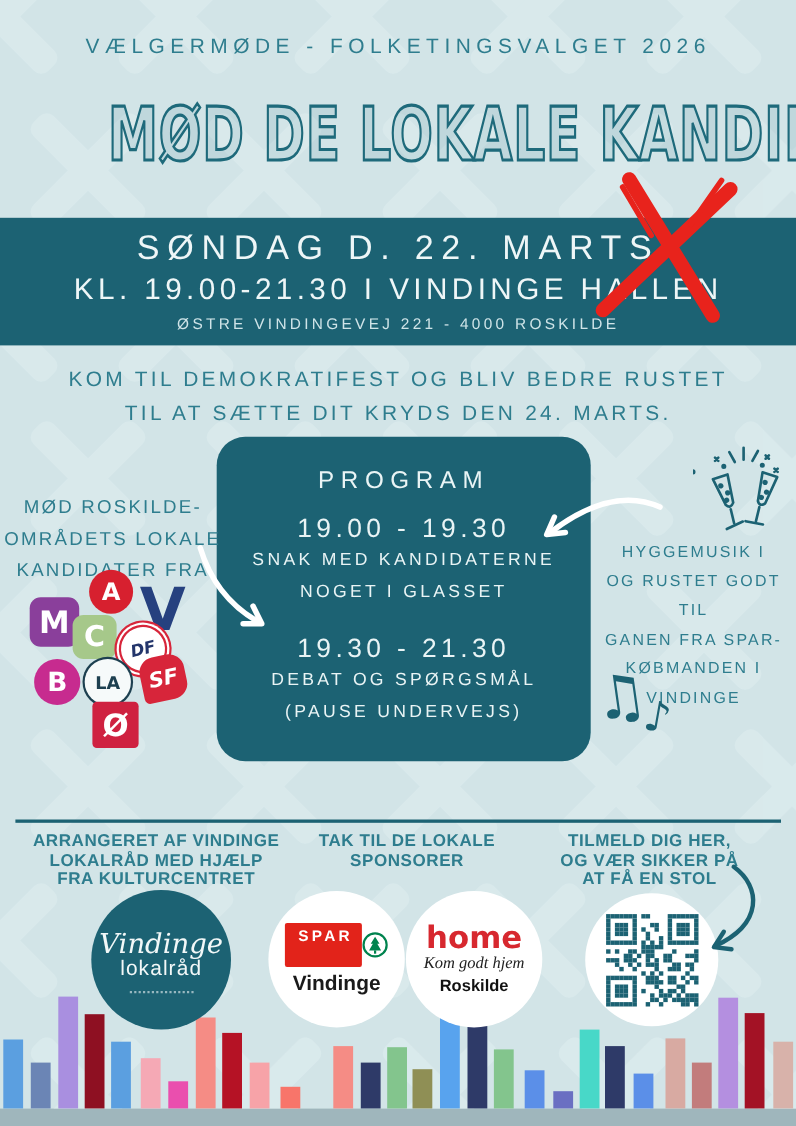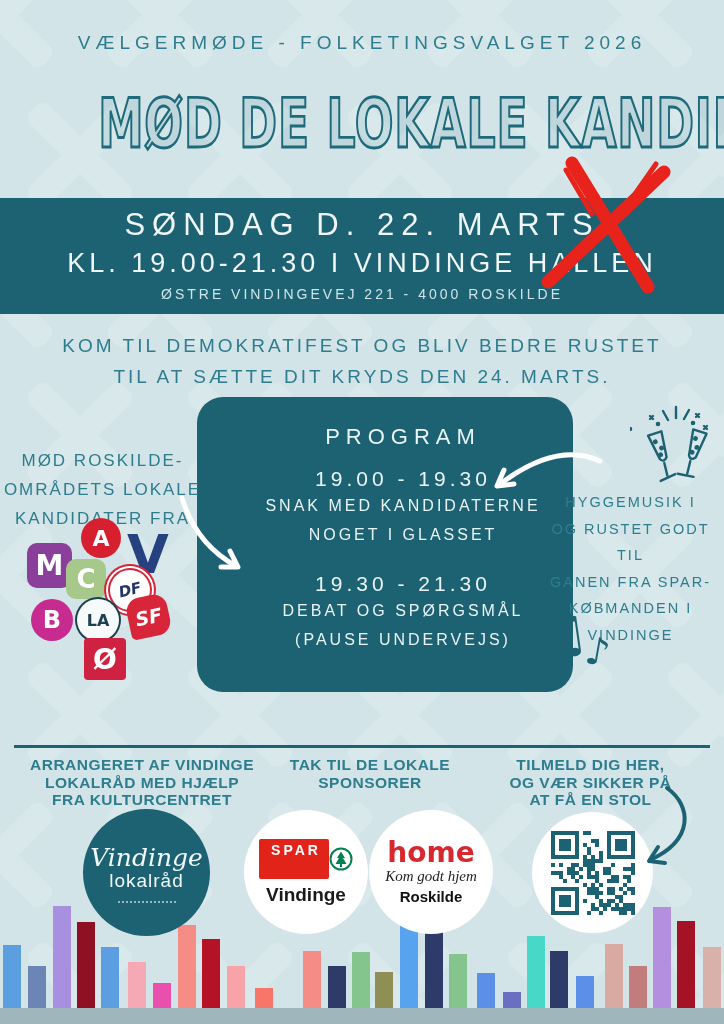--- a/index.html
+++ b/index.html
@@ -21,23 +21,23 @@
   .banner{position:absolute;top:198px;left:0;width:100%;height:116px;background:#1c6273;
     z-index:2;text-align:center;color:#eef6f7;}
   .banner .l1{margin-top:9px;font-size:31px;letter-spacing:7px;}
   .banner .l2{margin-top:5px;font-size:27px;letter-spacing:4px;}
   .banner .l3{margin-top:7px;font-size:14px;letter-spacing:3px;color:#cfe4e8;}
 
   .intro{position:absolute;top:330px;left:0;width:100%;text-align:center;color:#2e7d8e;
     font-size:19px;letter-spacing:3px;line-height:31px;z-index:2;}
 
   .program{position:absolute;left:197px;top:397px;width:340px;height:295px;background:#1c6273;
-    border-radius:26px;z-index:2;text-align:center;color:#e9f4f5;padding-left:36px;}
+    border-radius:26px;z-index:2;text-align:center;color:#e9f4f5;}
   .program .head{margin-top:27px;font-size:22px;letter-spacing:6px;}
-  .program .time{margin-top:17px;font-size:21px;letter-spacing:4px;}
+  .program .time{margin-top:17px;font-size:24px;letter-spacing:4px;}
   .program .line{font-size:16px;letter-spacing:3px;line-height:29px;}
   .program .time2{margin-top:23px;}
 
   .left-label{position:absolute;left:0px;top:446px;width:205px;text-align:center;color:#2e7d8e;
     font-size:17px;letter-spacing:2px;line-height:29px;z-index:2;}
   .parties{position:absolute;left:0px;top:516px;width:205px;height:190px;z-index:2;}
   .party{position:absolute;display:flex;align-items:center;justify-content:center;
     font-weight:800;font-family:"DejaVu Sans",sans-serif;}
   .party.circle{border-radius:50%;}
   .party.rounded{border-radius:10px;}

